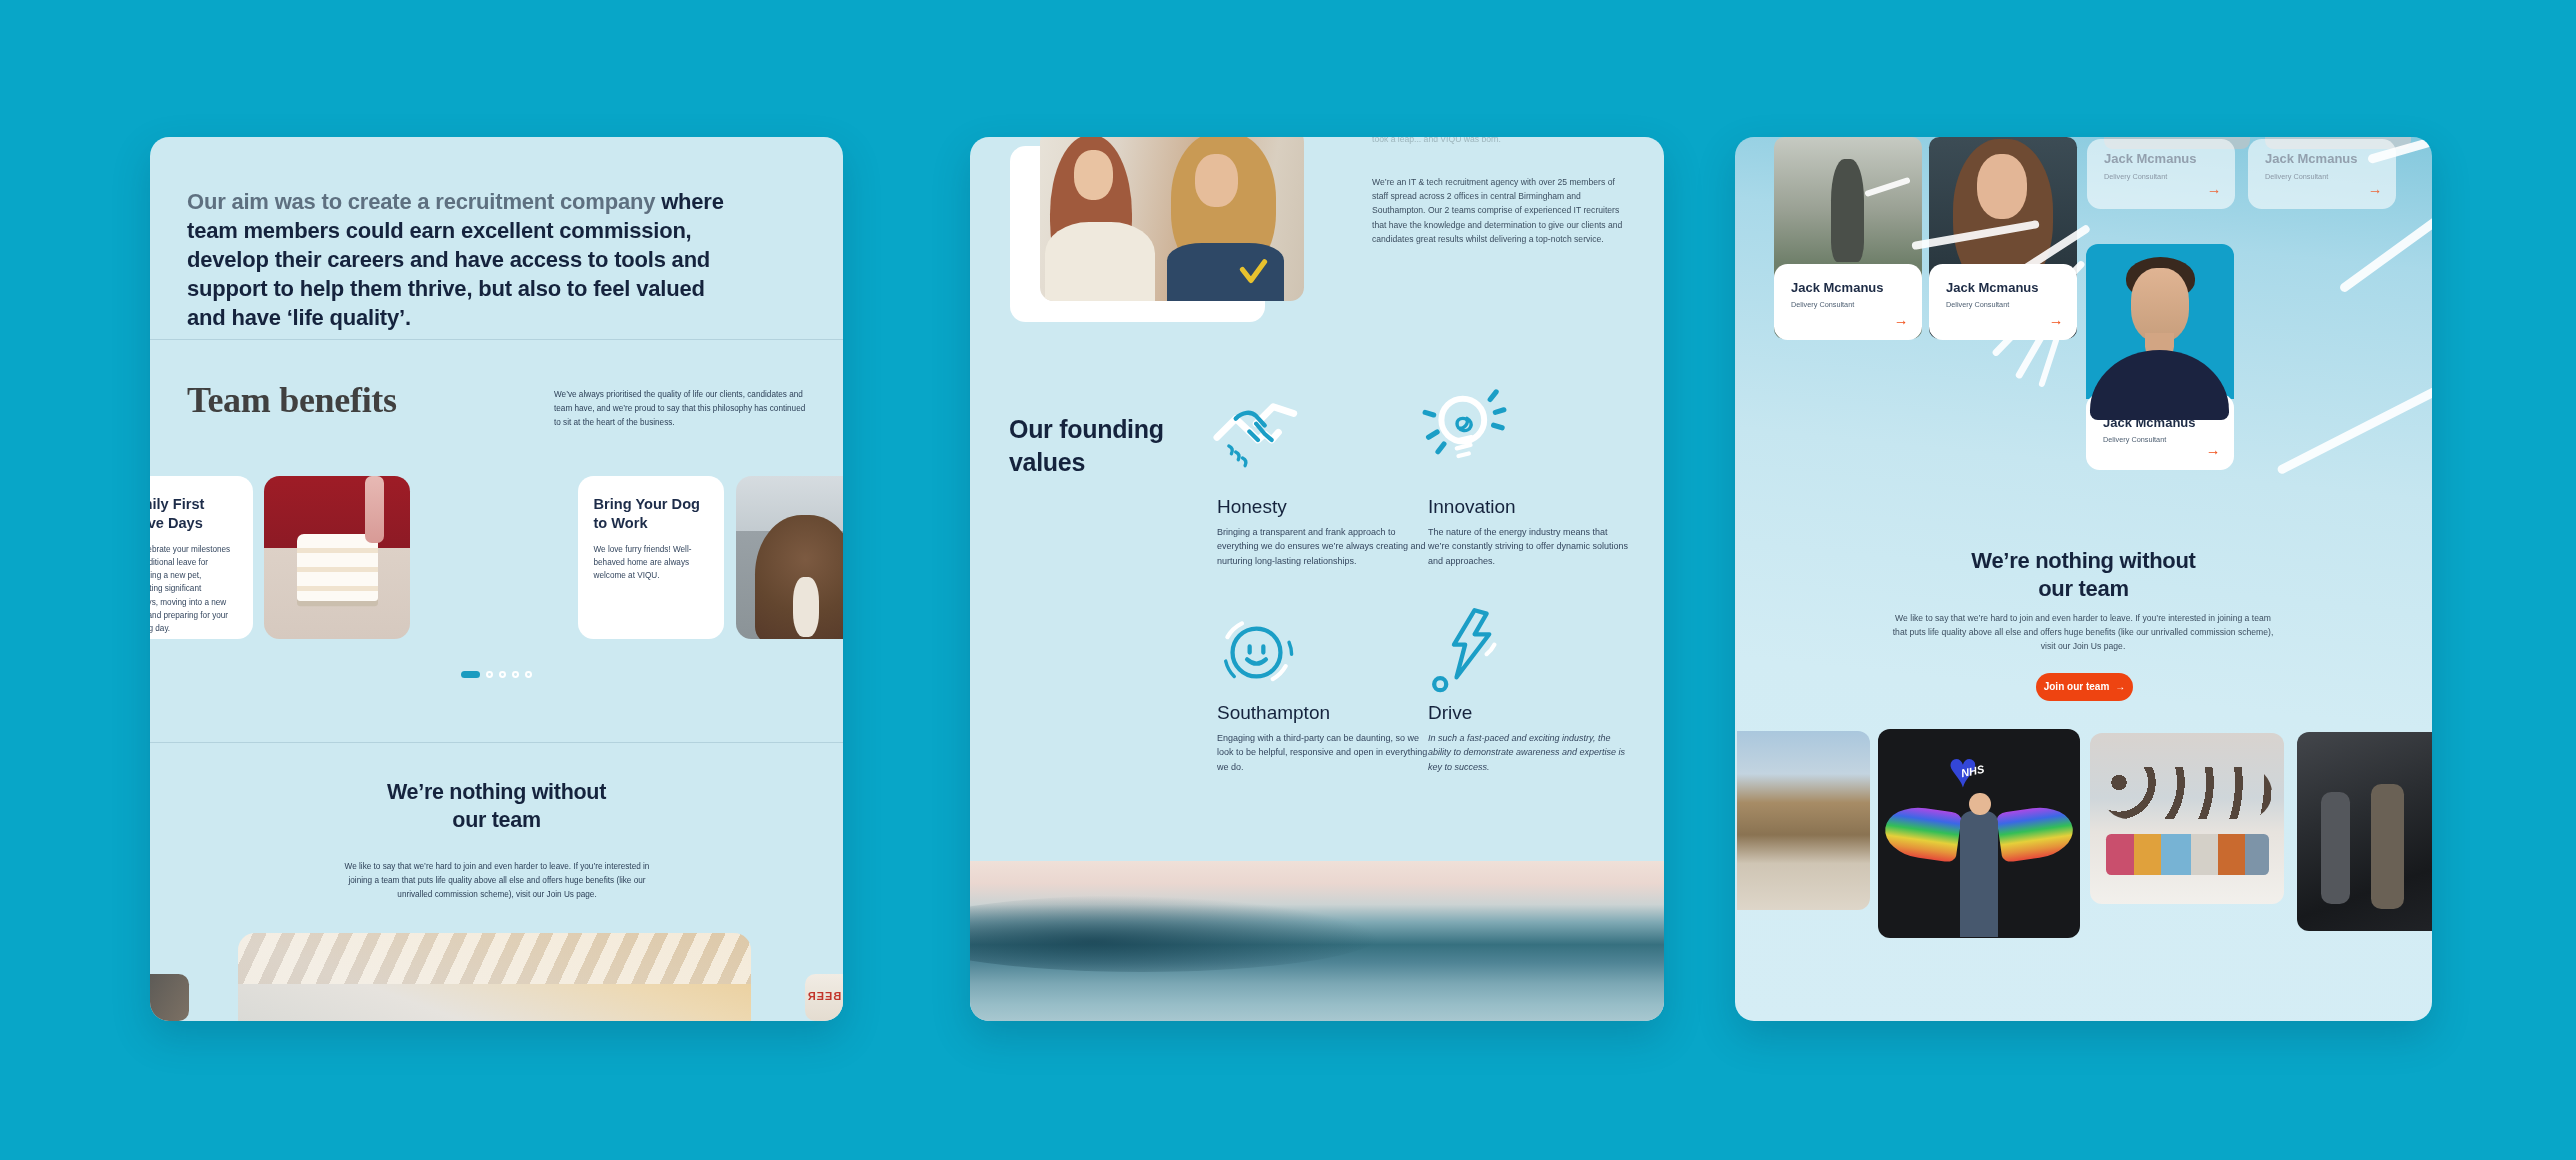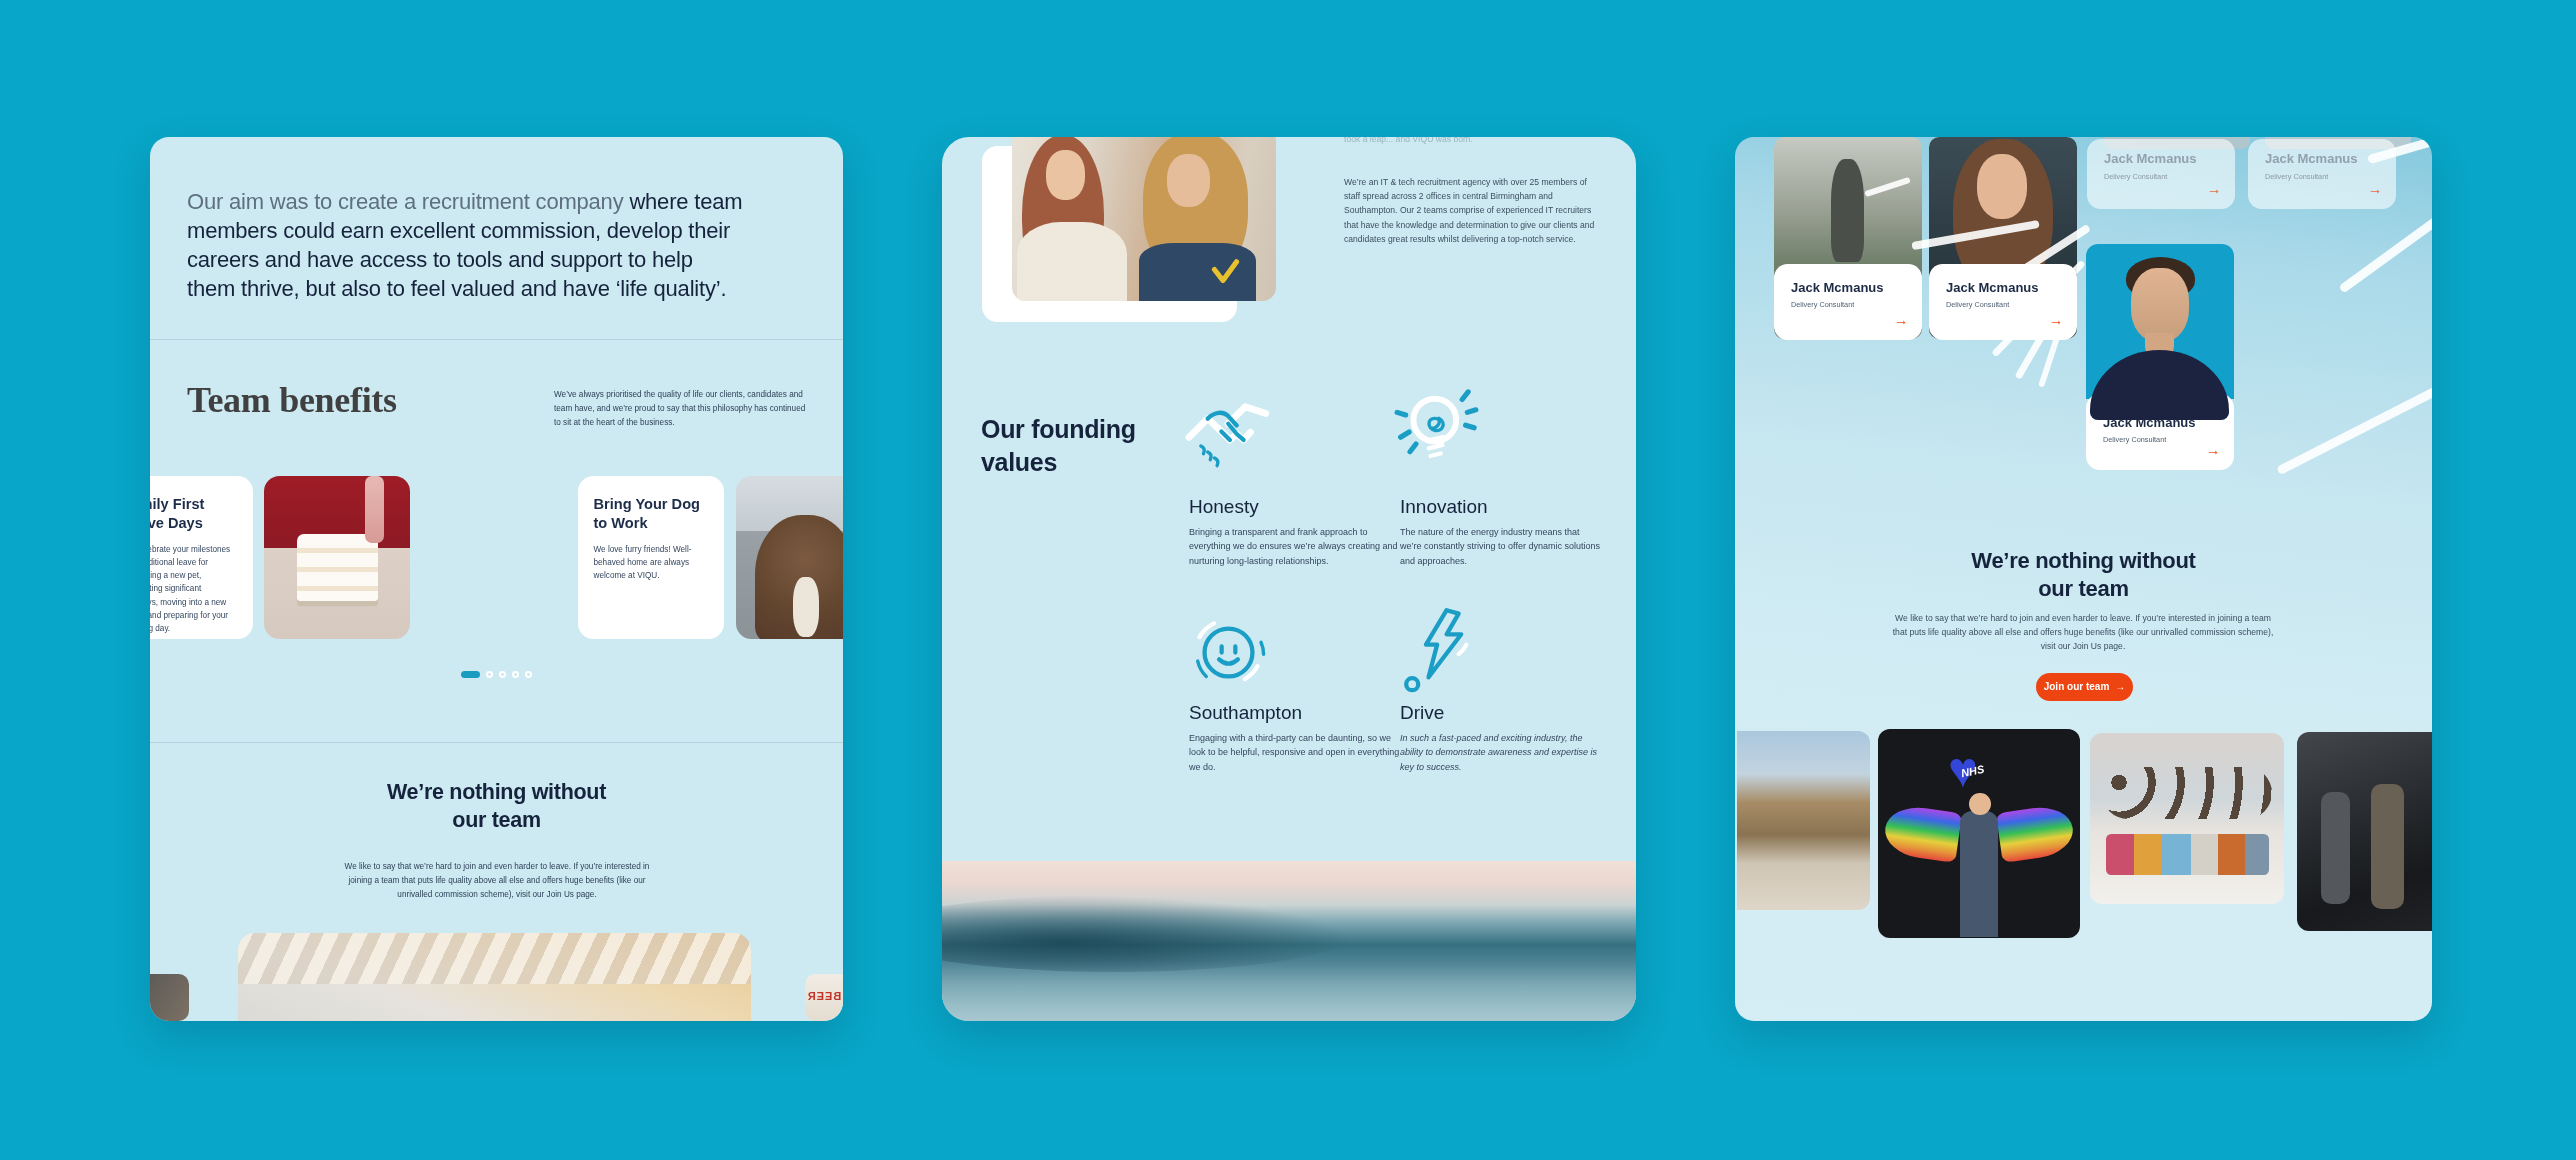--- a/index.html
+++ b/index.html
@@ -2,27 +2,27 @@
 <html style="font-size:13.7px"><head>
 <meta charset="utf-8">
 <style>
   * { margin:0; padding:0; box-sizing:border-box; }
   html,body { width:2576px; height:1161px; }
   body { background:#08a6c8; font-family:"Liberation Sans", sans-serif; position:relative; overflow:hidden; }
   .abs { position:absolute; }
   .panel { position:absolute; top:137px; width:694px; height:884px; background:#cde9f1; border-radius:19px;
            overflow:hidden; box-shadow:0 15.5px 39px rgba(0,50,75,.20); }
   #p1 { left:150px; width:693px; }
-  #p2 { left:942px;border-radius:27px; }
+  #p2 { left:970px; }
   #p3 { left:1735px; width:697px;
         background:linear-gradient(186deg,#84c8dd 0%,#a9d9e9 14%,#c6e6f0 38%,#d2ecf4 62%,#d5edf5 100%); }
   .divider { position:absolute; left:0; width:100%; height:0.9px; background:rgba(20,70,100,.14); }
 
   
-  .quote { left:37px; top:50px; width:556px; font-size:22px; line-height:29px; font-weight:400; letter-spacing:-0.2px; }
+  .quote { left:37px; top:50px; width:556px; font-size:22px; line-height:29px; font-weight:700; letter-spacing:-0.2px; }
   .quote .g { color:#5e7080; }
   .quote .n { color:#15233d; }
   .h-lg { font-size:36px; font-weight:700; color:#404040; letter-spacing:-0.3px;font-family:Liberation Serif, serif; }
   .h-md { font-size:21.5px; font-weight:700; color:#15233d; line-height:27.5px; letter-spacing:-0.3px; }
   .p-sm { font-size:8.2px; line-height:1.68; color:#2c3f57; }
   .p-md { font-size:8.6px; line-height:1.65; color:#3c4e60; }
 
   
   .bcard { position:absolute; top:339px; width:146px; height:163px; background:#fff; border-radius:15.5px; padding:19px 15.5px; }
   .bcard .t { font-size:14.6px; line-height:1.28; font-weight:700; color:#1d2c49; }

